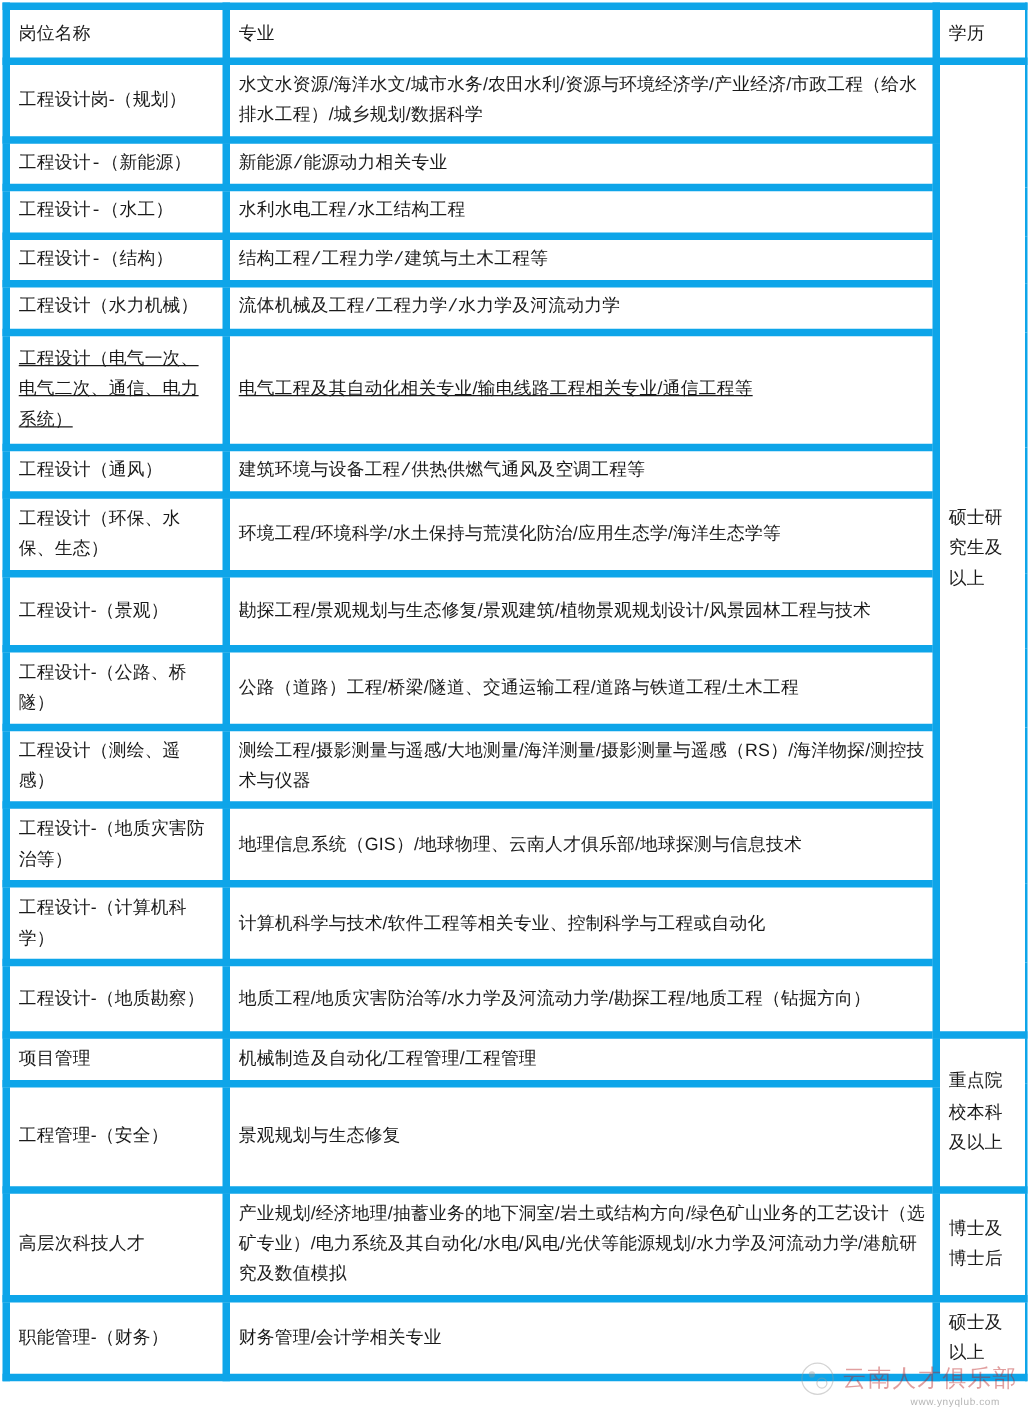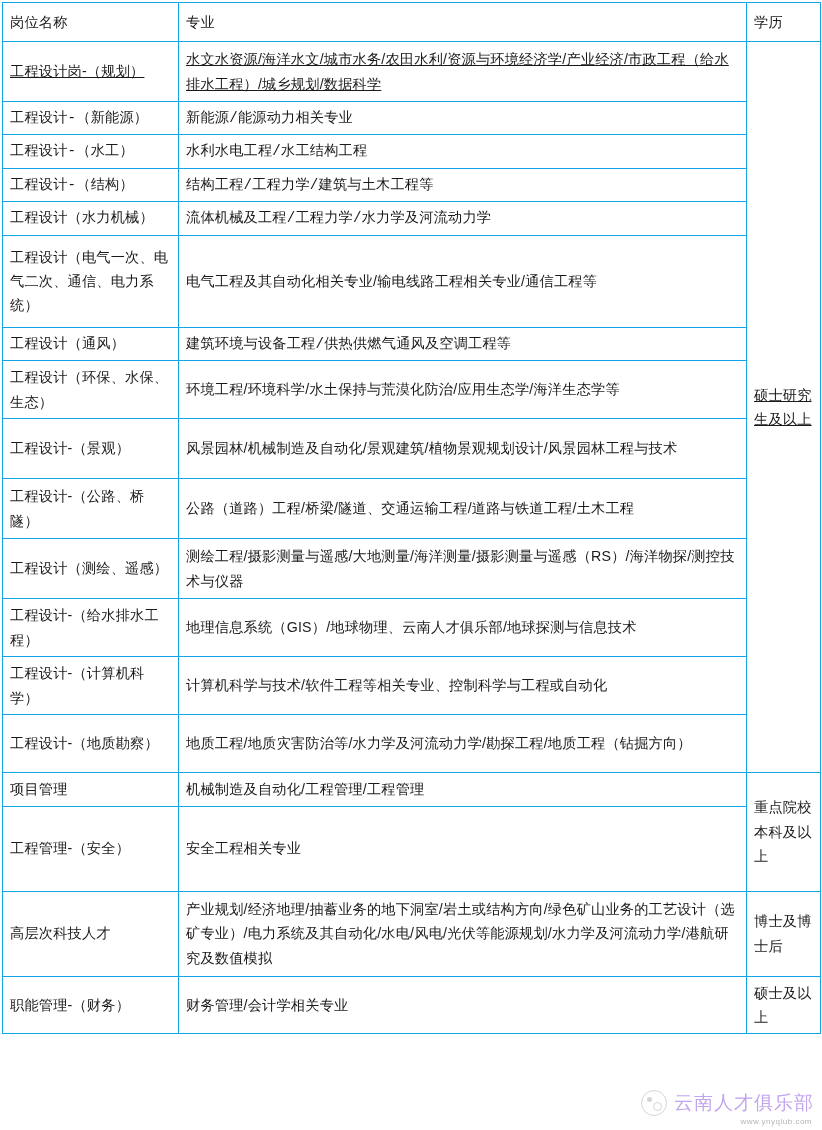--- a/index.html
+++ b/index.html
@@ -15,21 +15,21 @@
     overflow: hidden;
     position: relative;
   }
   #job-table {
     border-collapse: collapse;
     width: 818px;
     margin: 2px 0 0 2px;
     table-layout: fixed;
   }
   #job-table td, #job-table th {
-    border: 1px solid #0ea5e9;
+    border: 6px solid #0ea5e9;
     padding: 4px 6px 4px 7px;
     font-size: 14.2px;
     line-height: 1.72;
     font-weight: normal;
     text-align: left;
     vertical-align: middle;
     letter-spacing: 0.2px;
     word-break: break-all;
   }
   .col-post  { width: 176px; }
@@ -45,23 +45,23 @@
     vertical-align: middle;
     line-height: 1.74;
     padding-left: 5px;
     padding-right: 2px;
   }
   td.post-cell { vertical-align: middle; }
   td.major-cell { vertical-align: middle; }
 
   
   .r-head { height: 30px; }
-  .r-tall2 { height: 60px; text-decoration: underline; }
+  .r-tall2 { height: 60px; }
   .r-one   { height: 25px; font-family: Liberation Mono, monospace; }
-  .r-elec  { height: 92px; }
+  .r-elec  { height: 92px; text-decoration: underline; }
   .r-env   { height: 58px; }
   .r-land  { height: 60px; margin-left: 16px; }
   .r-road  { height: 60px; }
   .r-surv  { height: 60px; }
   .r-gis   { height: 58px; }
   .r-cs    { height: 58px; }
   .r-geo   { height: 58px; }
   .r-pm    { height: 25px; }
   .r-safe  { height: 85px; padding-left: 32px; }
   .r-high  { height: 85px; }
@@ -97,27 +97,27 @@
   .wm-logo::after {
     content: "";
     position: absolute;
     left: 11px; top: 11px;
     width: 7px; height: 7px;
     border-radius: 50%;
     border: 1.4px solid #9a9a9a;
   }
   .wm-text {
     font-size: 19px;
-    color: #6d28d9;
+    color: #b91c1c;
     letter-spacing: 1px;
     white-space: nowrap;
   }
   .wm-sub {
     position: absolute;
-    right: 10px;
+    right: 22px;
     bottom: 4px;
     font-size: 8px;
     color: #b5b5b5;
     letter-spacing: 0.5px;
     white-space: nowrap;
     margin-top: 20px;
   }
 </style>
 </head>
 <body>
@@ -173,35 +173,35 @@
       <td class="major-cell">建筑环境与设备工程/供热供燃气通风及空调工程等</td>
     </tr>
 
     <tr class="r-env">
       <td class="post-cell">工程设计（环保、水保、生态）</td>
       <td class="major-cell">环境工程/环境科学/水土保持与荒漠化防治/应用生态学/海洋生态学等</td>
     </tr>
 
     <tr class="r-land">
       <td class="post-cell">工程设计-（景观）</td>
-      <td class="major-cell">风景园林/机械制造及自动化/景观建筑/植物景观规划设计/风景园林工程与技术</td>
+      <td class="major-cell">勘探工程/景观规划与生态修复/景观建筑/植物景观规划设计/风景园林工程与技术</td>
     </tr>
 
     <tr class="r-road">
       <td class="post-cell">工程设计-（公路、桥隧）</td>
       <td class="major-cell">公路（道路）工程/桥梁/隧道、交通运输工程/道路与铁道工程/土木工程</td>
     </tr>
 
     <tr class="r-surv">
       <td class="post-cell">工程设计（测绘、遥感）</td>
       <td class="major-cell">测绘工程/摄影测量与遥感/大地测量/海洋测量/摄影测量与遥感（RS）/海洋物探/测控技术与仪器</td>
     </tr>
 
     <tr class="r-gis">
-      <td class="post-cell">工程设计-（给水排水工程）</td>
+      <td class="post-cell">工程设计-（地质灾害防治等）</td>
       <td class="major-cell">地理信息系统（GIS）/地球物理、云南人才俱乐部/地球探测与信息技术</td>
     </tr>
 
     <tr class="r-cs">
       <td class="post-cell">工程设计-（计算机科学）</td>
       <td class="major-cell">计算机科学与技术/软件工程等相关专业、控制科学与工程或自动化</td>
     </tr>
 
     <tr class="r-geo">
       <td class="post-cell">工程设计-（地质勘察）</td>
@@ -209,21 +209,21 @@
     </tr>
 
     <tr class="r-pm">
       <td class="post-cell">项目管理</td>
       <td class="major-cell">机械制造及自动化/工程管理/工程管理</td>
       <td class="edu-cell" rowspan="2">重点院校本科及以上</td>
     </tr>
 
     <tr class="r-safe">
       <td class="post-cell">工程管理-（安全）</td>
-      <td class="major-cell">安全工程相关专业</td>
+      <td class="major-cell">景观规划与生态修复</td>
     </tr>
 
     <tr class="r-high">
       <td class="post-cell">高层次科技人才</td>
       <td class="major-cell">产业规划/经济地理/抽蓄业务的地下洞室/岩土或结构方向/绿色矿山业务的工艺设计（选矿专业）/电力系统及其自动化/水电/风电/光伏等能源规划/水力学及河流动力学/港航研究及数值模拟</td>
       <td class="edu-cell">博士及博士后</td>
     </tr>
 
     <tr class="r-fin">
       <td class="post-cell">职能管理-（财务）</td>

